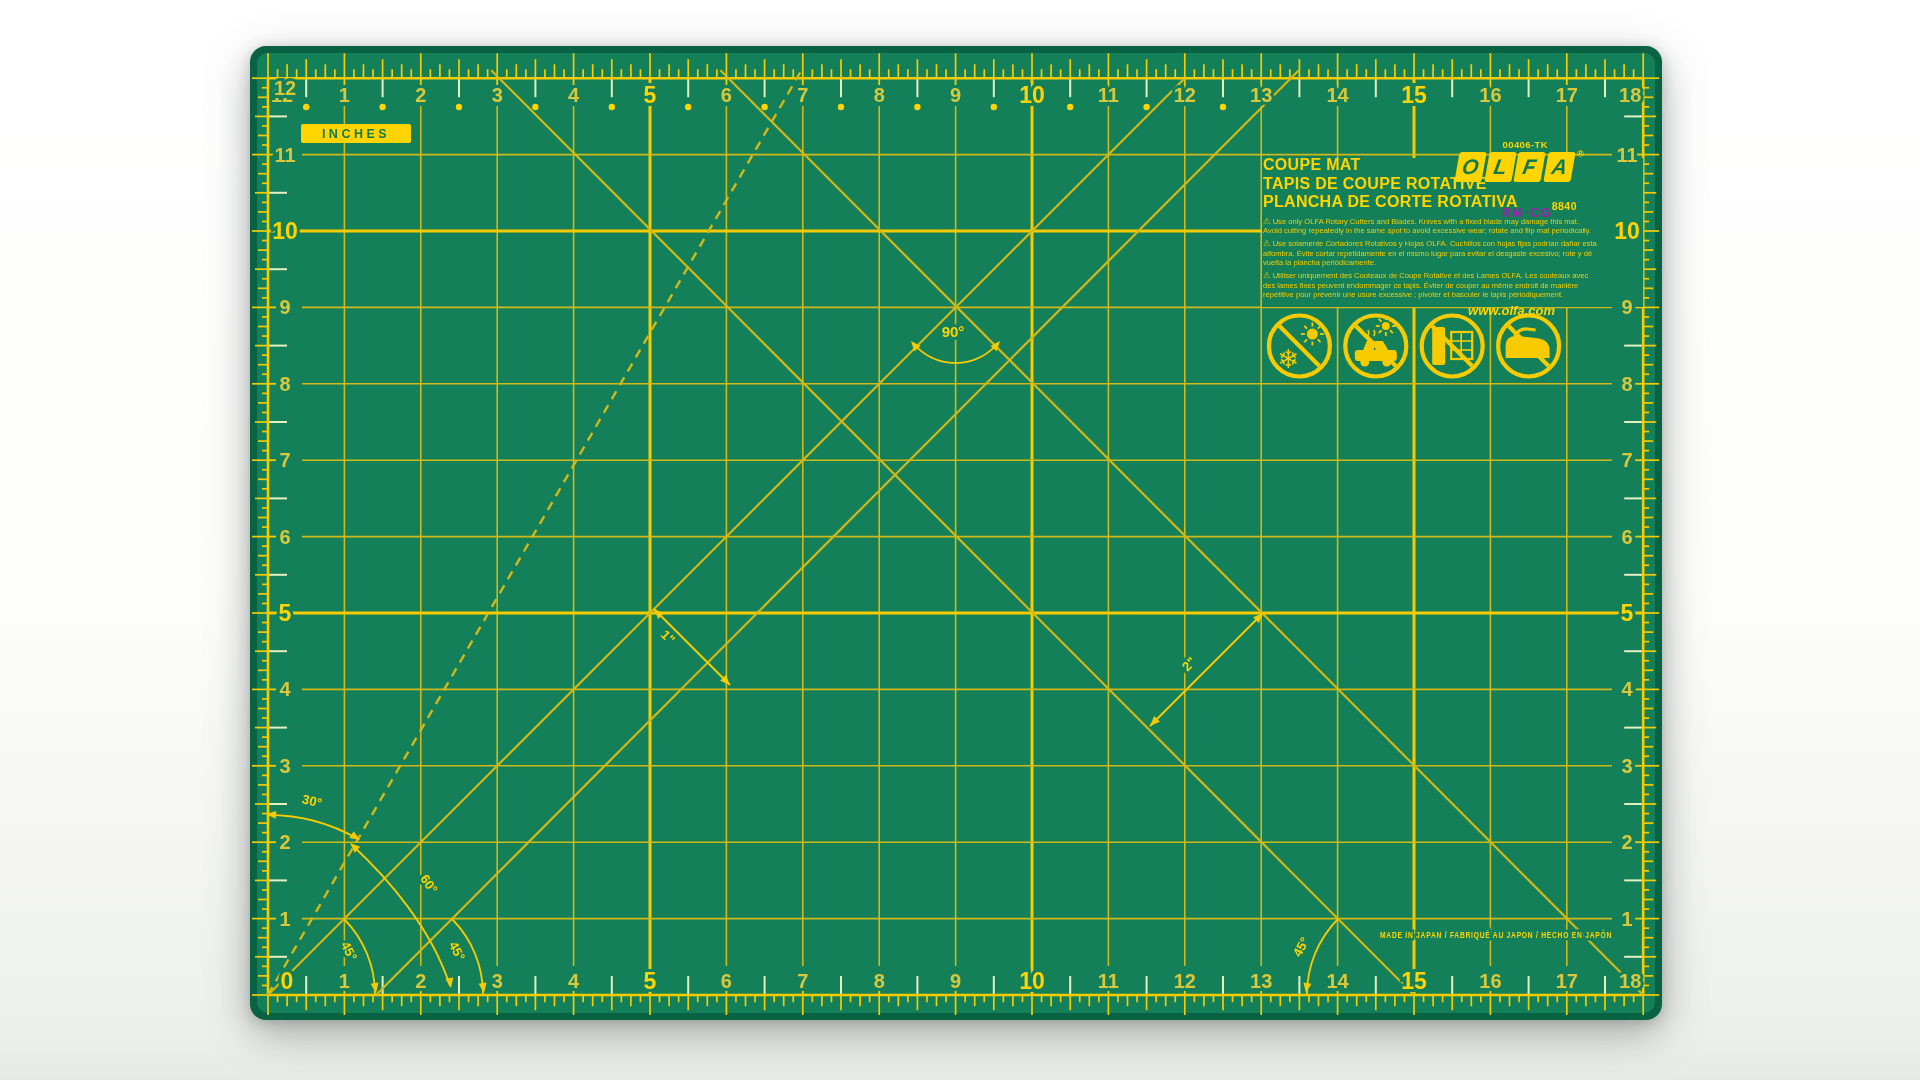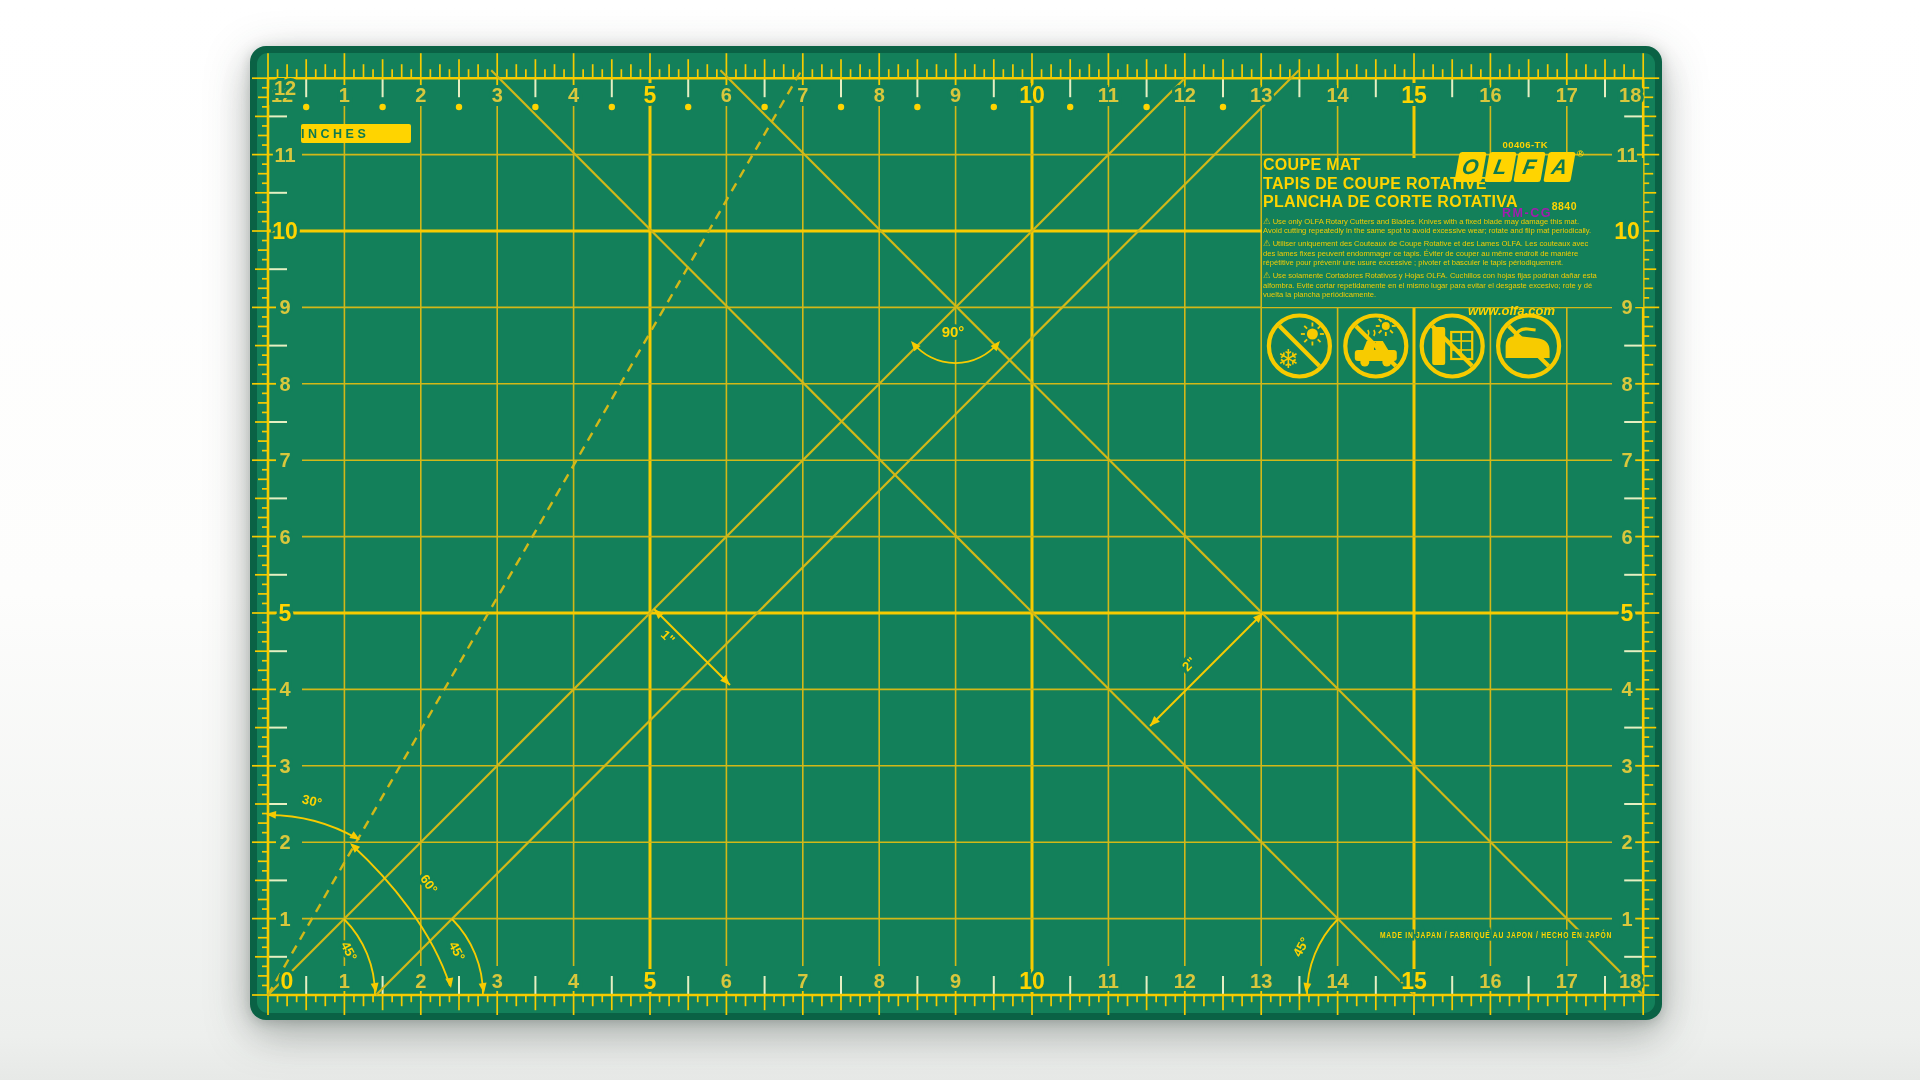--- a/index.html
+++ b/index.html
@@ -4,21 +4,21 @@
 <style>
   html,body{margin:0;padding:0;width:1920px;height:1080px;overflow:hidden;
     background:linear-gradient(180deg,#ffffff 0%,#fdfdfc 55%,#edefed 96%,#e7e9e7 100%);
     font-family:"Liberation Sans",sans-serif;}
   #stage{position:relative;width:1920px;height:1080px;}
   #mat-wrap{position:absolute;left:0;top:0;width:1920px;height:1080px;
     filter:drop-shadow(0 12px 22px rgba(25,40,32,.30)) drop-shadow(0 3px 6px rgba(25,40,32,.22));}
   svg{position:absolute;left:0;top:0;}
   .overlay{position:absolute;z-index:5;}
   #inches-badge{left:301px;top:124px;width:110px;height:19px;background:#FFD400;
-    color:#0E7A50;font-weight:bold;font-size:12.5px;letter-spacing:3.5px;
+    color:#0E7A50;font-weight:bold;font-size:12.5px;letter-spacing:3.5px;text-align:center;
     line-height:20px;border-radius:2px;}
   #text-block{left:1263px;top:156px;width:336px;color:#FFD400;}
   #text-block .ttl{font-weight:bold;font-size:16px;line-height:18.5px;letter-spacing:.3px;}
   #warnings{margin-top:5px;}
   #warnings p{margin:0 0 3px 0;font-size:7.6px;line-height:9.7px;color:#F2CB05;font-weight:400;}
   #warnings .tri{font-size:8.5px;margin-right:2px;}
   #site{width:292px;text-align:right;font-size:13px;font-weight:bold;color:#FFD400;margin-top:1px;font-style:italic;}
   #logo{left:1457px;top:152px;display:flex;}
   #logo .tile{width:27px;height:30px;background:#FFD400;margin-right:2.5px;
     transform:skewX(-10deg);border-radius:2.5px;color:#0E7A50;font-weight:bold;font-style:italic;
@@ -843,22 +843,22 @@
       </svg>
 
     <div class="overlay" id="inches-badge">INCHES</div>
 
     <div class="overlay" id="text-block">
       <div class="ttl">COUPE MAT</div>
       <div class="ttl">TAPIS DE COUPE ROTATIVE</div>
       <div class="ttl">PLANCHA DE CORTE ROTATIVA</div>
       <div id="warnings">
         <p><span class="tri">⚠</span><span>Use only OLFA Rotary Cutters and Blades. Knives with a fixed blade may damage this mat. Avoid cutting repeatedly in the same spot to avoid excessive wear; rotate and flip mat periodically.</span></p>
+        <p><span class="tri">⚠</span><span>Use solamente Cortadores Rotativos y Hojas OLFA. Cuchillos con hojas fijas podrían dañar esta alfombra. Evite cortar repetidamente en el mismo lugar para evitar el desgaste excesivo; rote y dé vuelta la plancha periódicamente.</span></p>
         <p><span class="tri">⚠</span><span>Utiliser uniquement des Couteaux de Coupe Rotative et des Lames OLFA. Les couteaux avec des lames fixes peuvent endommager ce tapis. Éviter de couper au même endroit de manière répétitive pour prévenir une usure excessive ; pivoter et basculer le tapis périodiquement.</span></p>
-        <p><span class="tri">⚠</span><span>Use solamente Cortadores Rotativos y Hojas OLFA. Cuchillos con hojas fijas podrían dañar esta alfombra. Evite cortar repetidamente en el mismo lugar para evitar el desgaste excesivo; rote y dé vuelta la plancha periódicamente.</span></p>
       </div>
       <div id="site">www.olfa.com</div>
     </div>
 
     <div class="overlay" id="logo">
       <div class="tile">O</div>
       <div class="tile">L</div>
       <div class="tile">F</div>
       <div class="tile">A</div>
       <div class="reg">®</div>

